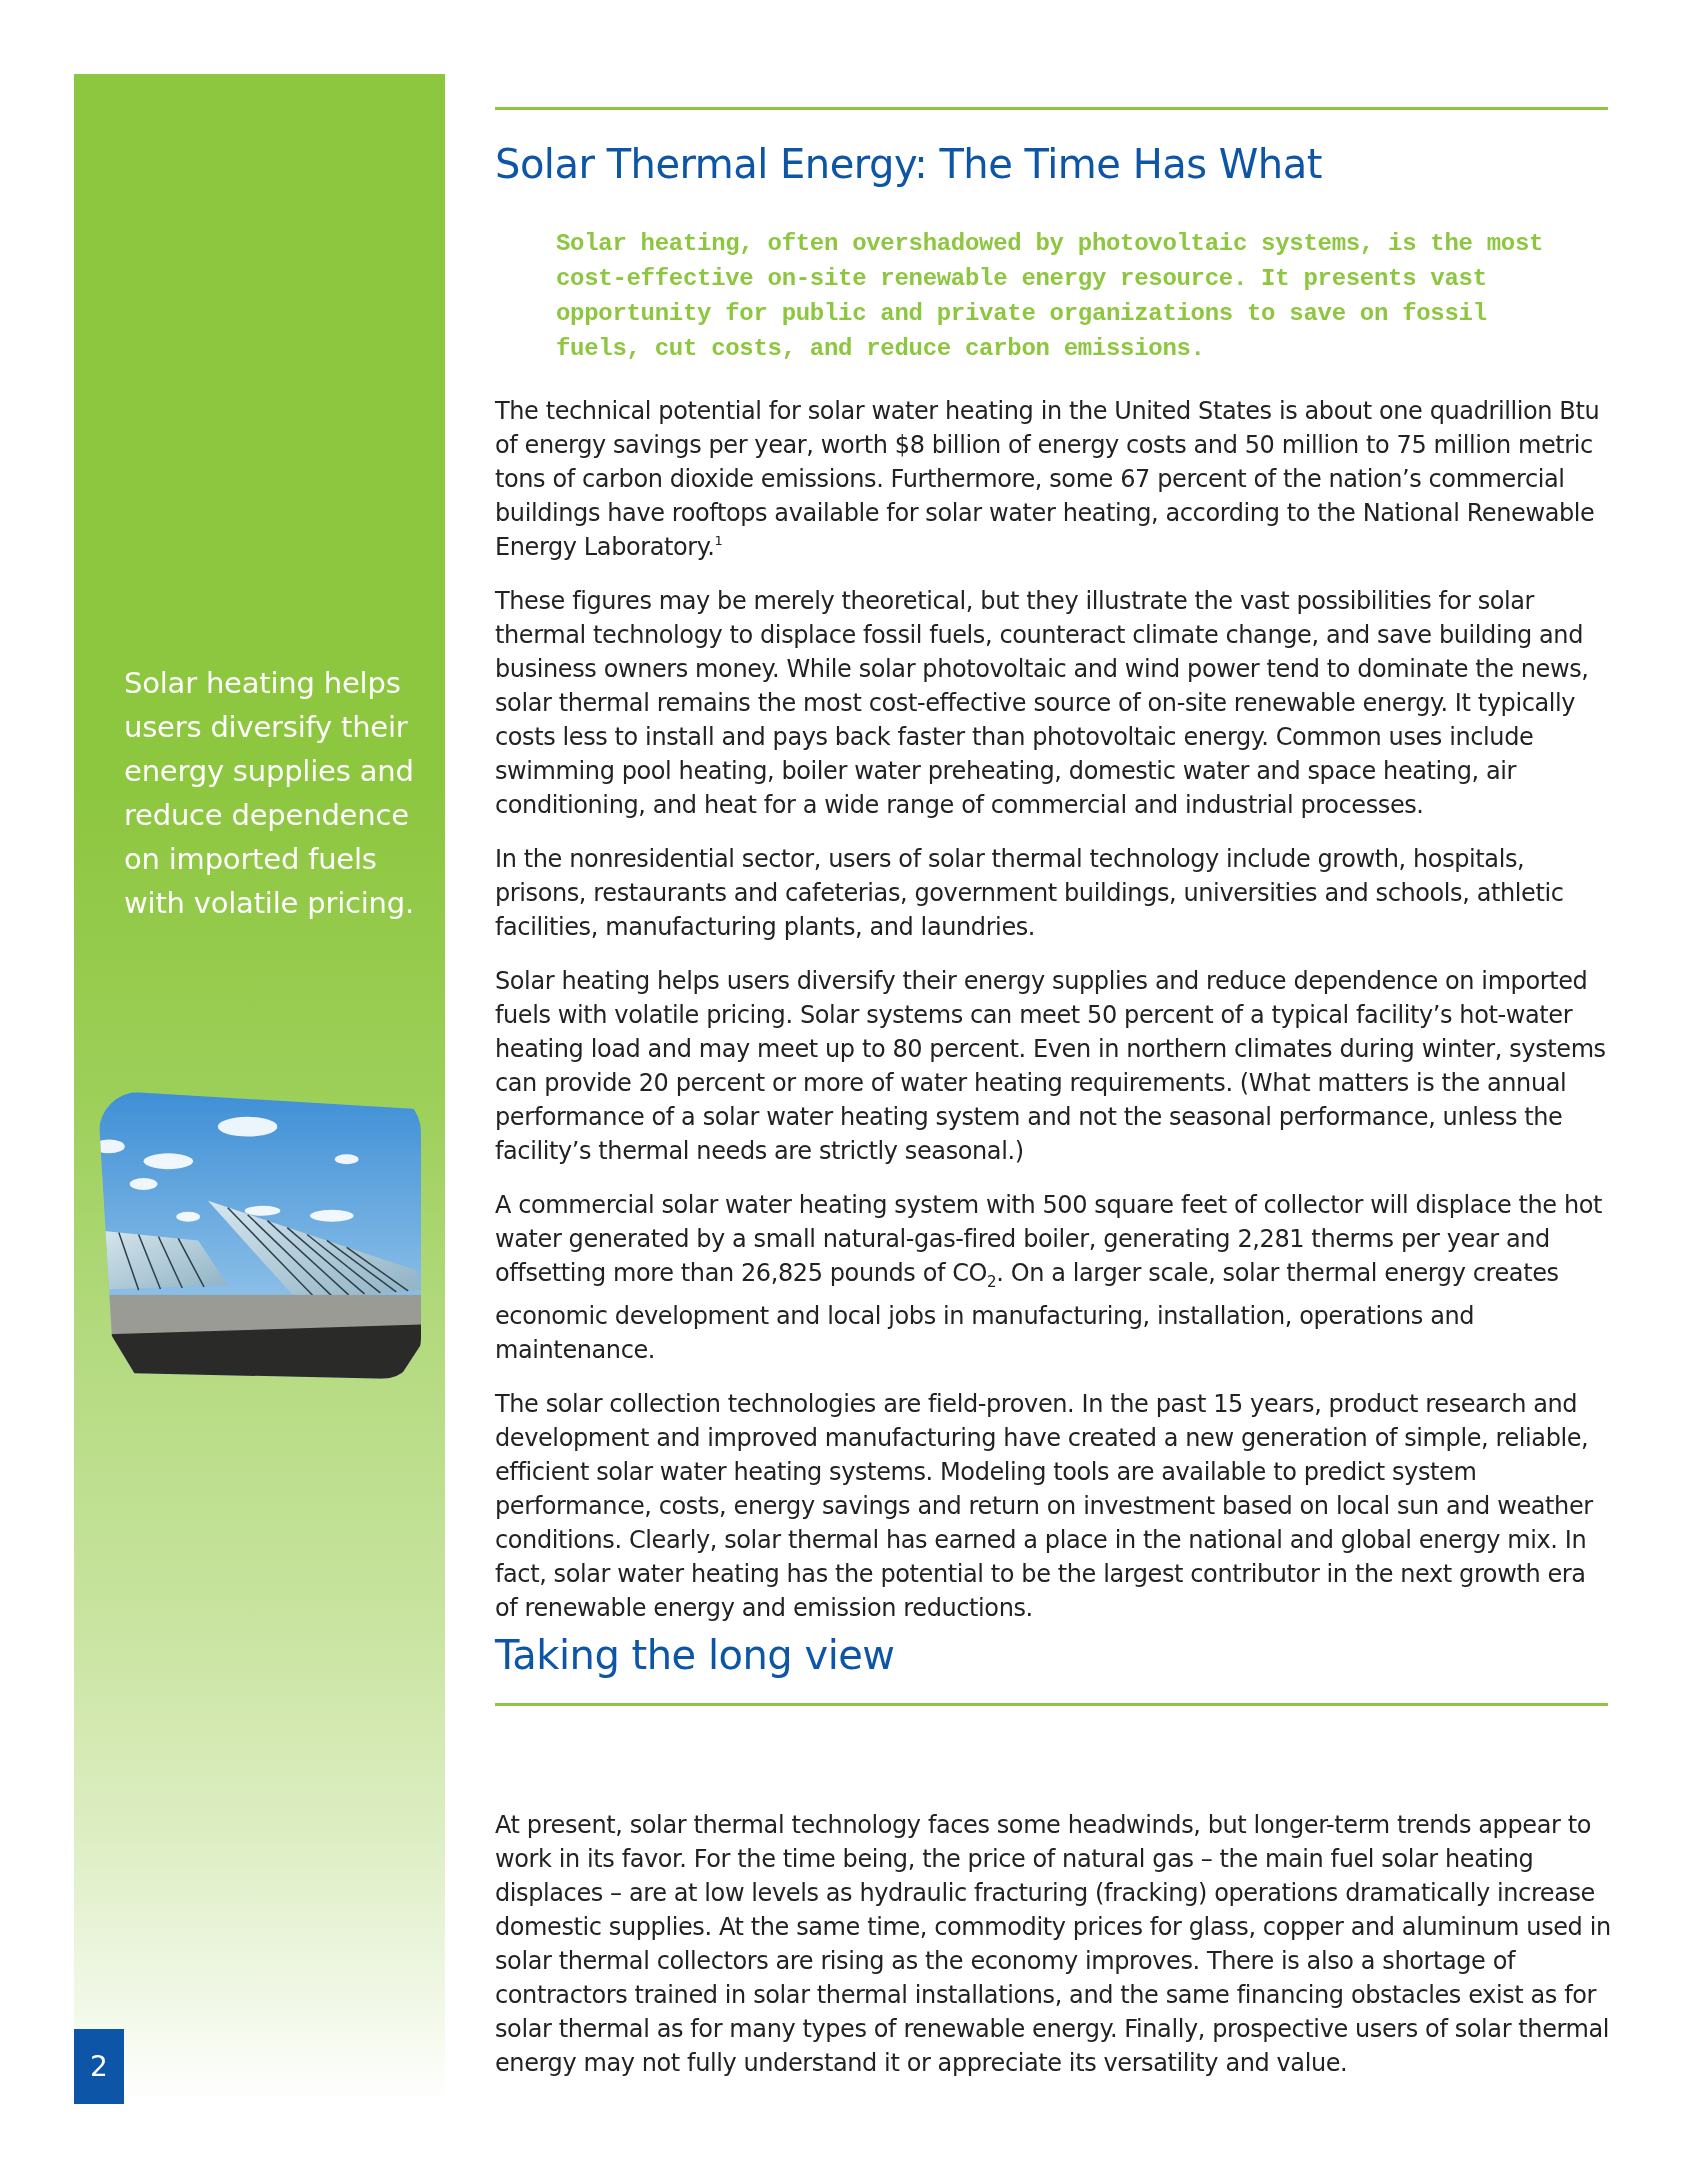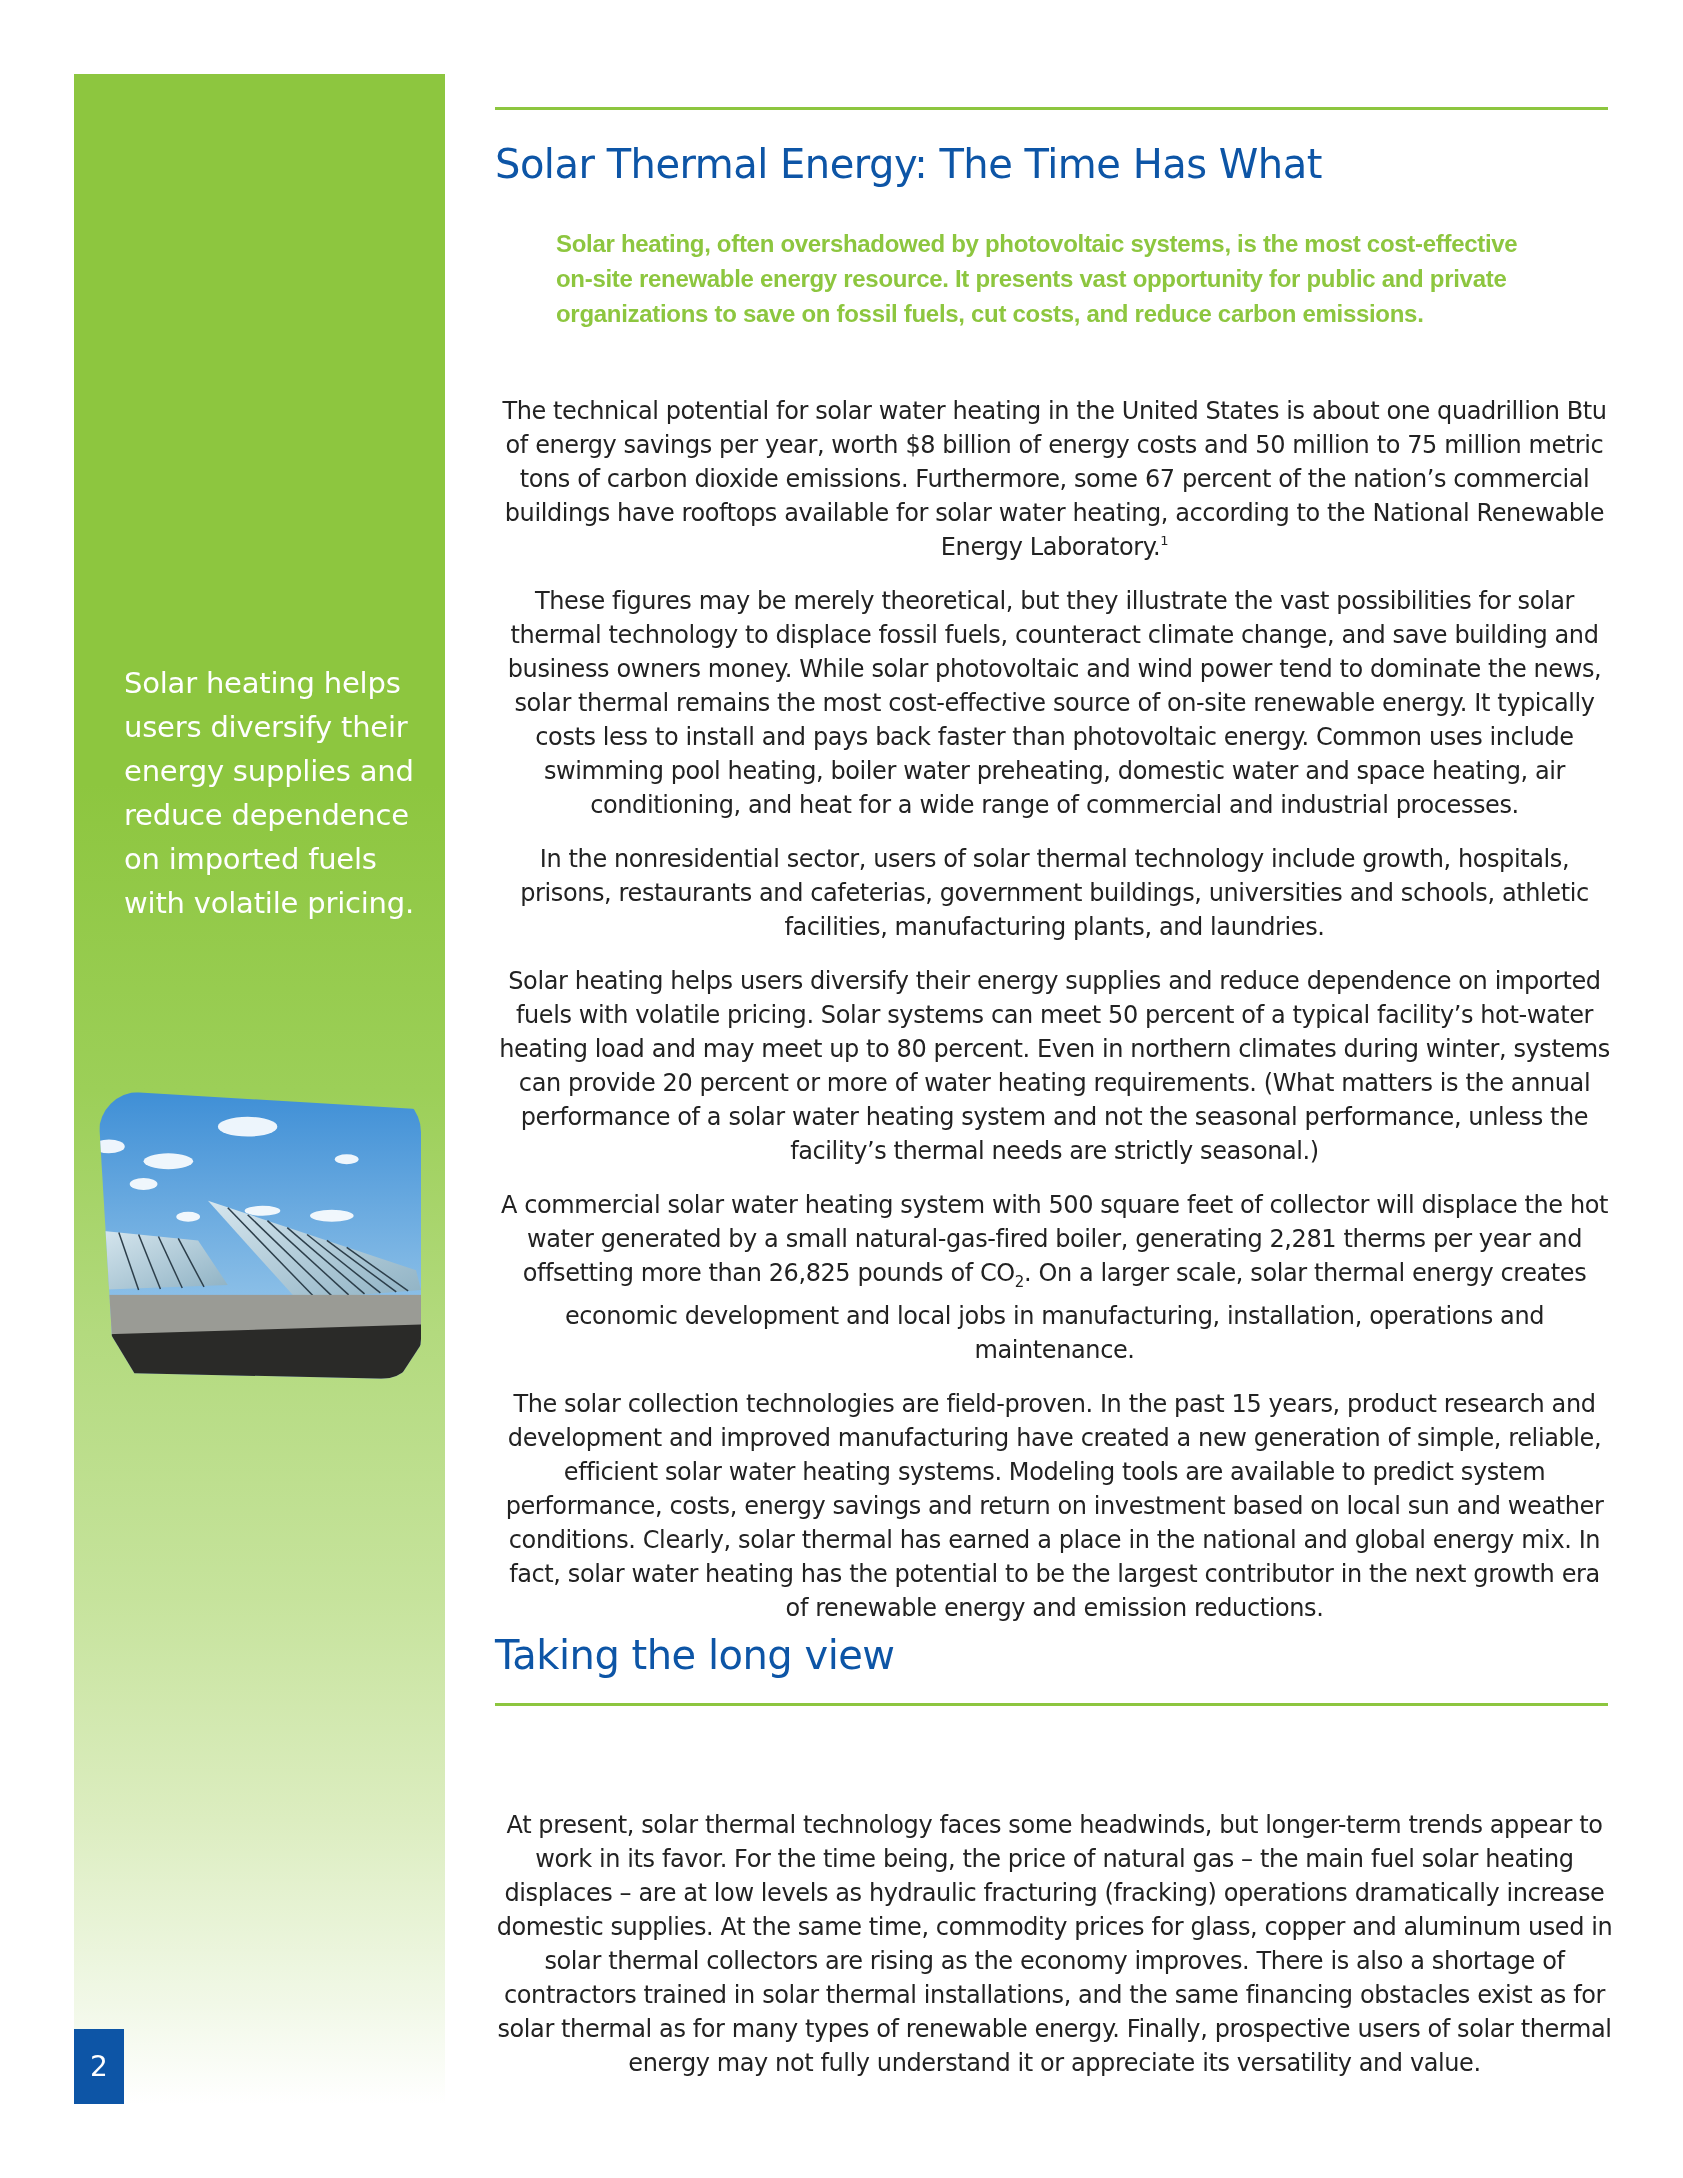--- a/index.html
+++ b/index.html
@@ -40,27 +40,27 @@
     position: absolute; left: 495px; color: #0d55a6;
     font-family: "DejaVu Sans", sans-serif; font-weight: normal;
     font-size: 40px; margin: 0; letter-spacing: -0.5px;
   }
   .heading.h1 { top: 141px; }
   .heading.h2 { top: 1632px; }
 
   .intro {
     position: absolute; left: 556px; top: 226px; width: 990px;
     color: #8dc63f; font-weight: bold; font-size: 24px; line-height: 35px;
-    font-family: Liberation Sans, sans-serif; letter-spacing: -0.3px; margin: 0;
+    font-family: Liberation Mono, monospace; letter-spacing: -0.3px; margin: 0;
   }
 
   .body-col {
     position: absolute; left: 495px; width: 1119px;
     color: #222222; font-size: 24px; line-height: 34px;
-    font-family: "DejaVu Sans", sans-serif; letter-spacing: -0.4px; text-align: center;
+    font-family: "DejaVu Sans", sans-serif; letter-spacing: -0.4px;
   }
   .body-col p { margin: 0 0 20px 0; }
   .body-col.a { top: 394px; }
   .body-col.b { top: 1808px; }
   sup { font-size: 13px; vertical-align: top; line-height: 1; position: relative; top: 4px; }
   sub { font-size: 15px; }
 </style>
 </head>
 <body>
 

